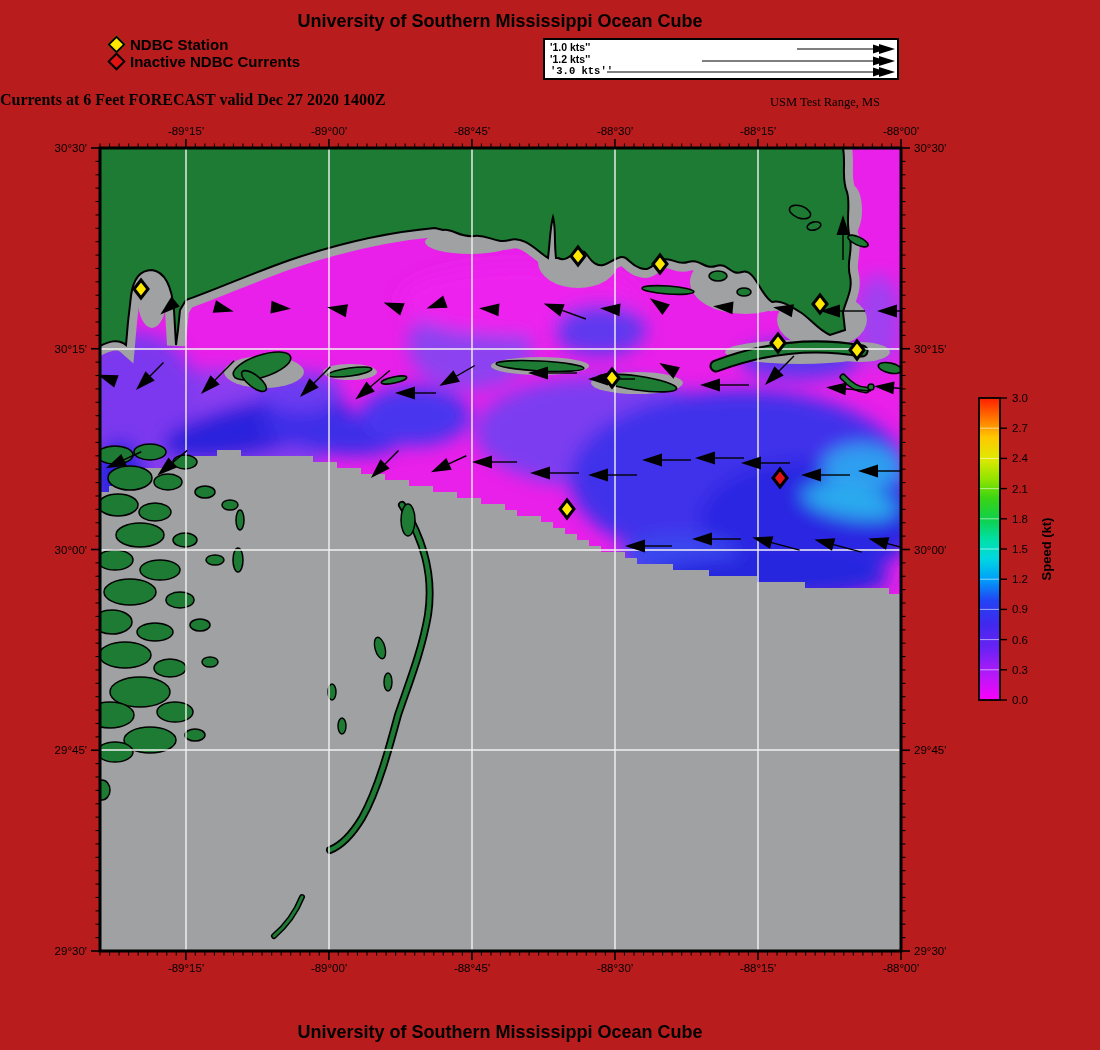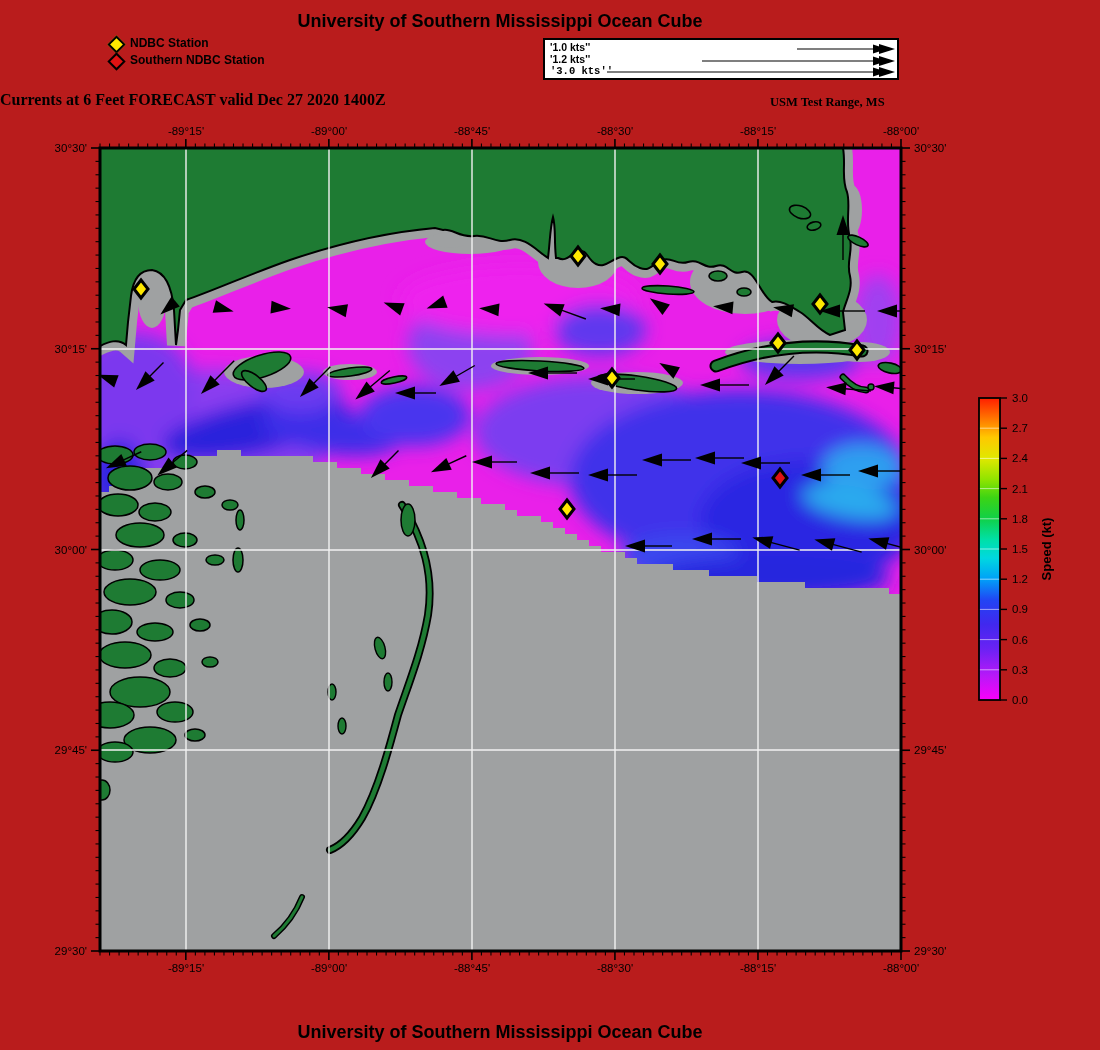--- a/index.html
+++ b/index.html
@@ -4,45 +4,45 @@
 <style>
   html,body{margin:0;padding:0;background:#fff;}
   #canvas{position:relative;width:1100px;height:1050px;background:#b91c1c;overflow:hidden;
           font-family:"Liberation Sans",sans-serif;}
   .abs{position:absolute;}
   .title{left:0;top:11px;width:1000px;text-align:center;font-size:18px;font-weight:bold;color:#000;}
   .title-bottom{left:0;top:1022px;width:1000px;text-align:center;font-size:18px;font-weight:bold;color:#000;}
   .subtitle{left:0;top:91px;width:995px;text-align:left;font-family:"Liberation Serif",serif;
             font-size:16px;font-weight:bold;color:#000;}
   .region{left:770px;top:95px;width:140px;font-family:"Liberation Serif",serif;
-          font-size:12.5px;font-weight:bold;color:#000;}
+          font-size:12.5px;font-weight:normal;color:#000;}
   .legend{left:108px;top:36px;}
   .legend-row{position:absolute;left:0;height:16px;white-space:nowrap;}
   .legend-diamond{position:absolute;left:2px;top:2px;width:9px;height:9px;border:2.5px solid #000;
                   transform:rotate(45deg);}
-  .legend-label{position:absolute;left:22px;top:0;font-size:12px;font-weight:bold;color:#000;}
+  .legend-label{position:absolute;left:22px;top:0;font-size:15px;font-weight:bold;color:#000;}
   .scalebox{left:543px;top:38px;width:352px;height:38px;border:2px solid #000;background:#fff;}
   .scale-label{position:absolute;left:5px;font-size:10.5px;font-weight:bold;color:#000;white-space:pre;}
   svg text{font-family:"Liberation Sans",sans-serif;}
 </style>
 </head>
 <body>
 
 <div id="canvas">
 
   <div class="abs title">University of Southern Mississippi Ocean Cube</div>
 
   <div class="abs legend">
     <div class="legend-row" style="top:0;">
       <span class="legend-diamond" id="lg-active" style="background: rgb(255, 232, 0);"></span>
       <span class="legend-label">NDBC Station</span>
     </div>
     <div class="legend-row" style="top:17px;">
       <span class="legend-diamond" id="lg-inactive" style="background: rgb(224, 18, 18);"></span>
-      <span class="legend-label">Southern NDBC Station</span>
+      <span class="legend-label">Inactive NDBC Currents</span>
     </div>
   </div>
 
   <div class="abs scalebox">
     <span class="scale-label" style="top:1px;">'1.0 kts''</span>
     <span class="scale-label" style="top:13px;">'1.2 kts''</span>
     <span class="scale-label" style="top:25px;font-family:Liberation Mono, monospace;">'3.0 kts''</span>
     <svg id="scale-arrows" width="352" height="38" style="position:absolute;left:0;top:0;">
         <line x1="252" y1="9" x2="335" y2="9" stroke="#000" stroke-width="1.2"></line>
         <path d="M350,9 L334,4 L334,14 Z" fill="#000"></path>

